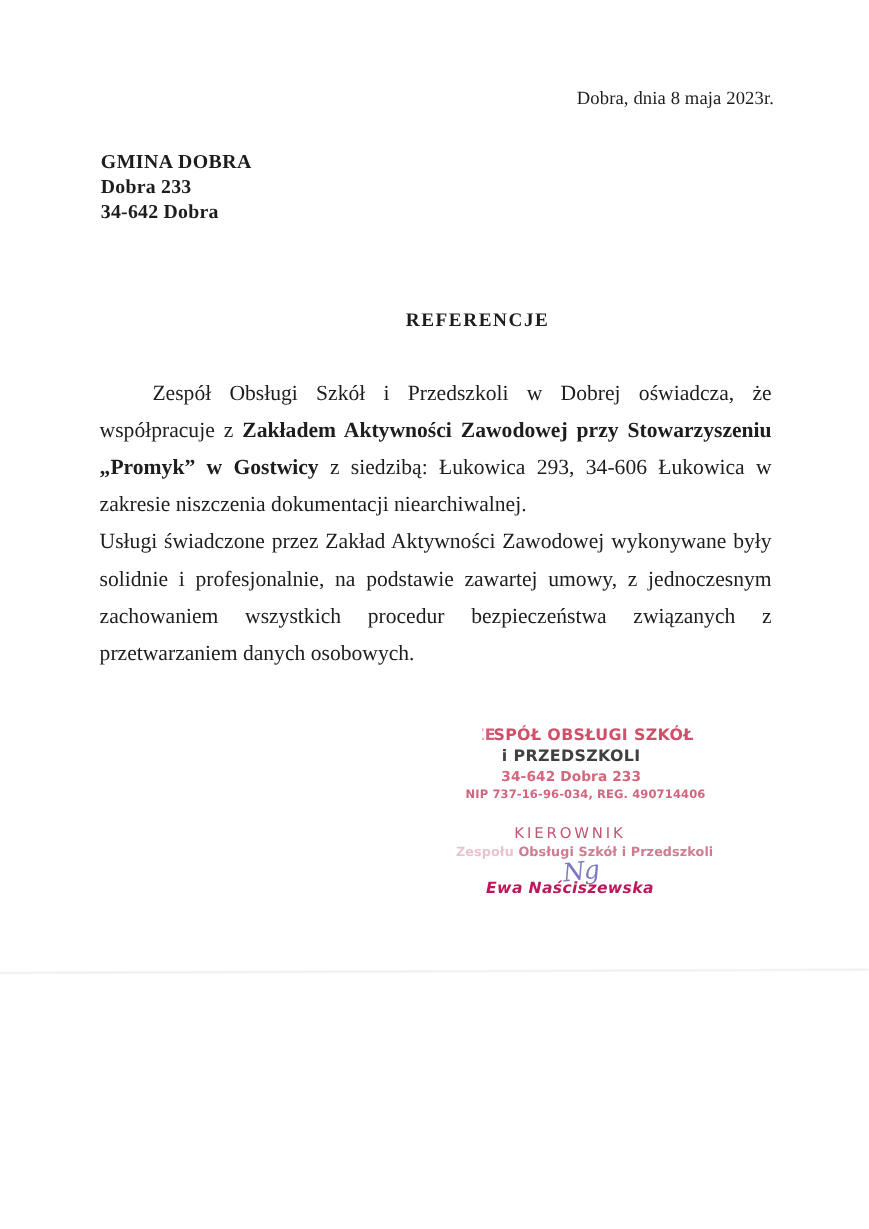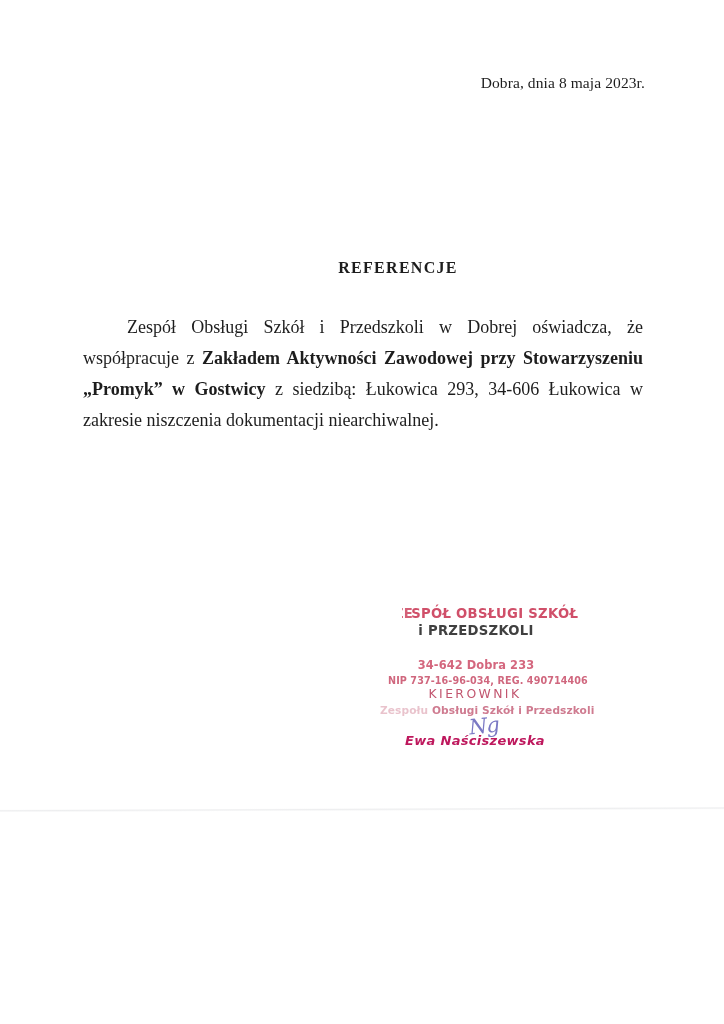--- a/index.html
+++ b/index.html
@@ -106,21 +106,21 @@
     font-size: 13.2px;
     font-weight: bold;
     letter-spacing: 0.3px;
     color: #404040;
     margin-top: 1px;
   }
   .stamp-addr {
     font-size: 11.4px;
     font-weight: bold;
     color: #d4677e;
-    margin-top: 21px;
+    margin-top: 3px;
     letter-spacing: .1px;
   }
   .stamp-nip {
     font-size: 9.6px;
     font-weight: bold;
     color: #d0677e;
     margin-top: 2px;
     letter-spacing: .1px;
     white-space: nowrap;
   }
@@ -190,26 +190,32 @@
     transform: rotate(-0.22deg);
   }
 </style>
 </head>
 <body>
 
 <div class="page">
 
   <div class="date-line">Dobra, dnia 8 maja 2023r.</div>
 
+  <div class="addressee">
+    <div class="org">GMINA DOBRA</div>
+    <div class="ln">Dobra 233</div>
+    <div class="ln">34-642 Dobra</div>
+  </div>
 
   <div class="doc-title">REFERENCJE</div>
 
   <div class="body-block">
     <p class="indent"><span>Zespół Obsługi Szkół i Przedszkoli w Dobrej oświadcza, że współpracuje z </span><b>Zakładem Aktywności Zawodowej przy Stowarzyszeniu „Promyk” w Gostwicy</b><span> z siedzibą: Łukowica 293, 34-606 Łukowica w zakresie niszczenia dokumentacji niearchiwalnej.</span></p>
 
+    <p>Usługi świadczone przez Zakład Aktywności Zawodowej wykonywane były solidnie i profesjonalnie, na podstawie zawartej umowy, z jednoczesnym zachowaniem wszystkich procedur bezpieczeństwa związanych z przetwarzaniem danych osobowych.</p>
 
   </div>
 
   <div class="stamp">
     <div class="stamp-hdr1"><span class="clip">ZE</span><span>SPÓŁ OBSŁUGI SZKÓŁ</span></div>
     <div class="stamp-hdr2">i PRZEDSZKOLI</div>
     <div class="stamp-addr">34-642 Dobra 233</div>
     <div class="stamp-nip">NIP 737-16-96-034, REG. 490714406</div>
   </div>
 

